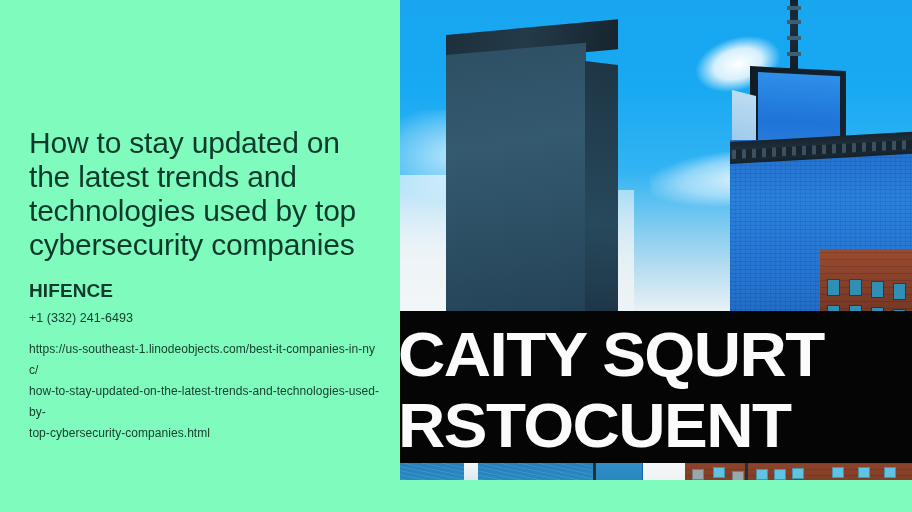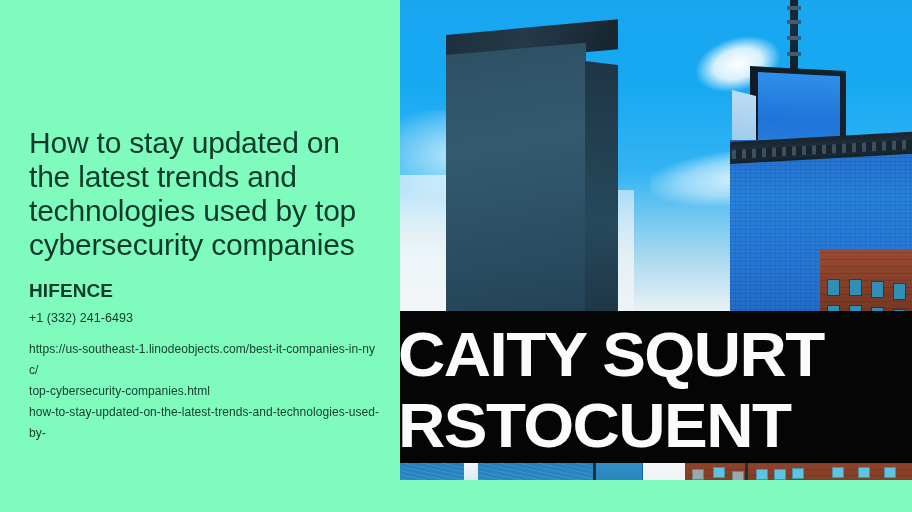--- a/index.html
+++ b/index.html
@@ -394,22 +394,22 @@
       <h1 class="article-title">How to stay updated on the latest trends and technologies used by top cybersecurity companies</h1>
 
       <h2 class="company-name">HIFENCE</h2>
 
       <ul class="contact-lines">
         <li class="contact-line">+1 (332) 241-6493</li>
       </ul>
 
       <div class="url-block">
         <div class="url-line">https://us-southeast-1.linodeobjects.com/best-it-companies-in-nyc/</div>
+        <div class="url-line">how-to-stay-updated-on-the-latest-trends-and-technologies-used-by-</div>
         <div class="url-line">top-cybersecurity-companies.html</div>
-        <div class="url-line">how-to-stay-updated-on-the-latest-trends-and-technologies-used-by-</div>
       </div>
 
     </div>
   </div>
 
   <div class="photo-panel">
 
     <div class="sky"></div>
     <div class="cloud-a"></div>
     <div class="cloud-b"></div>

